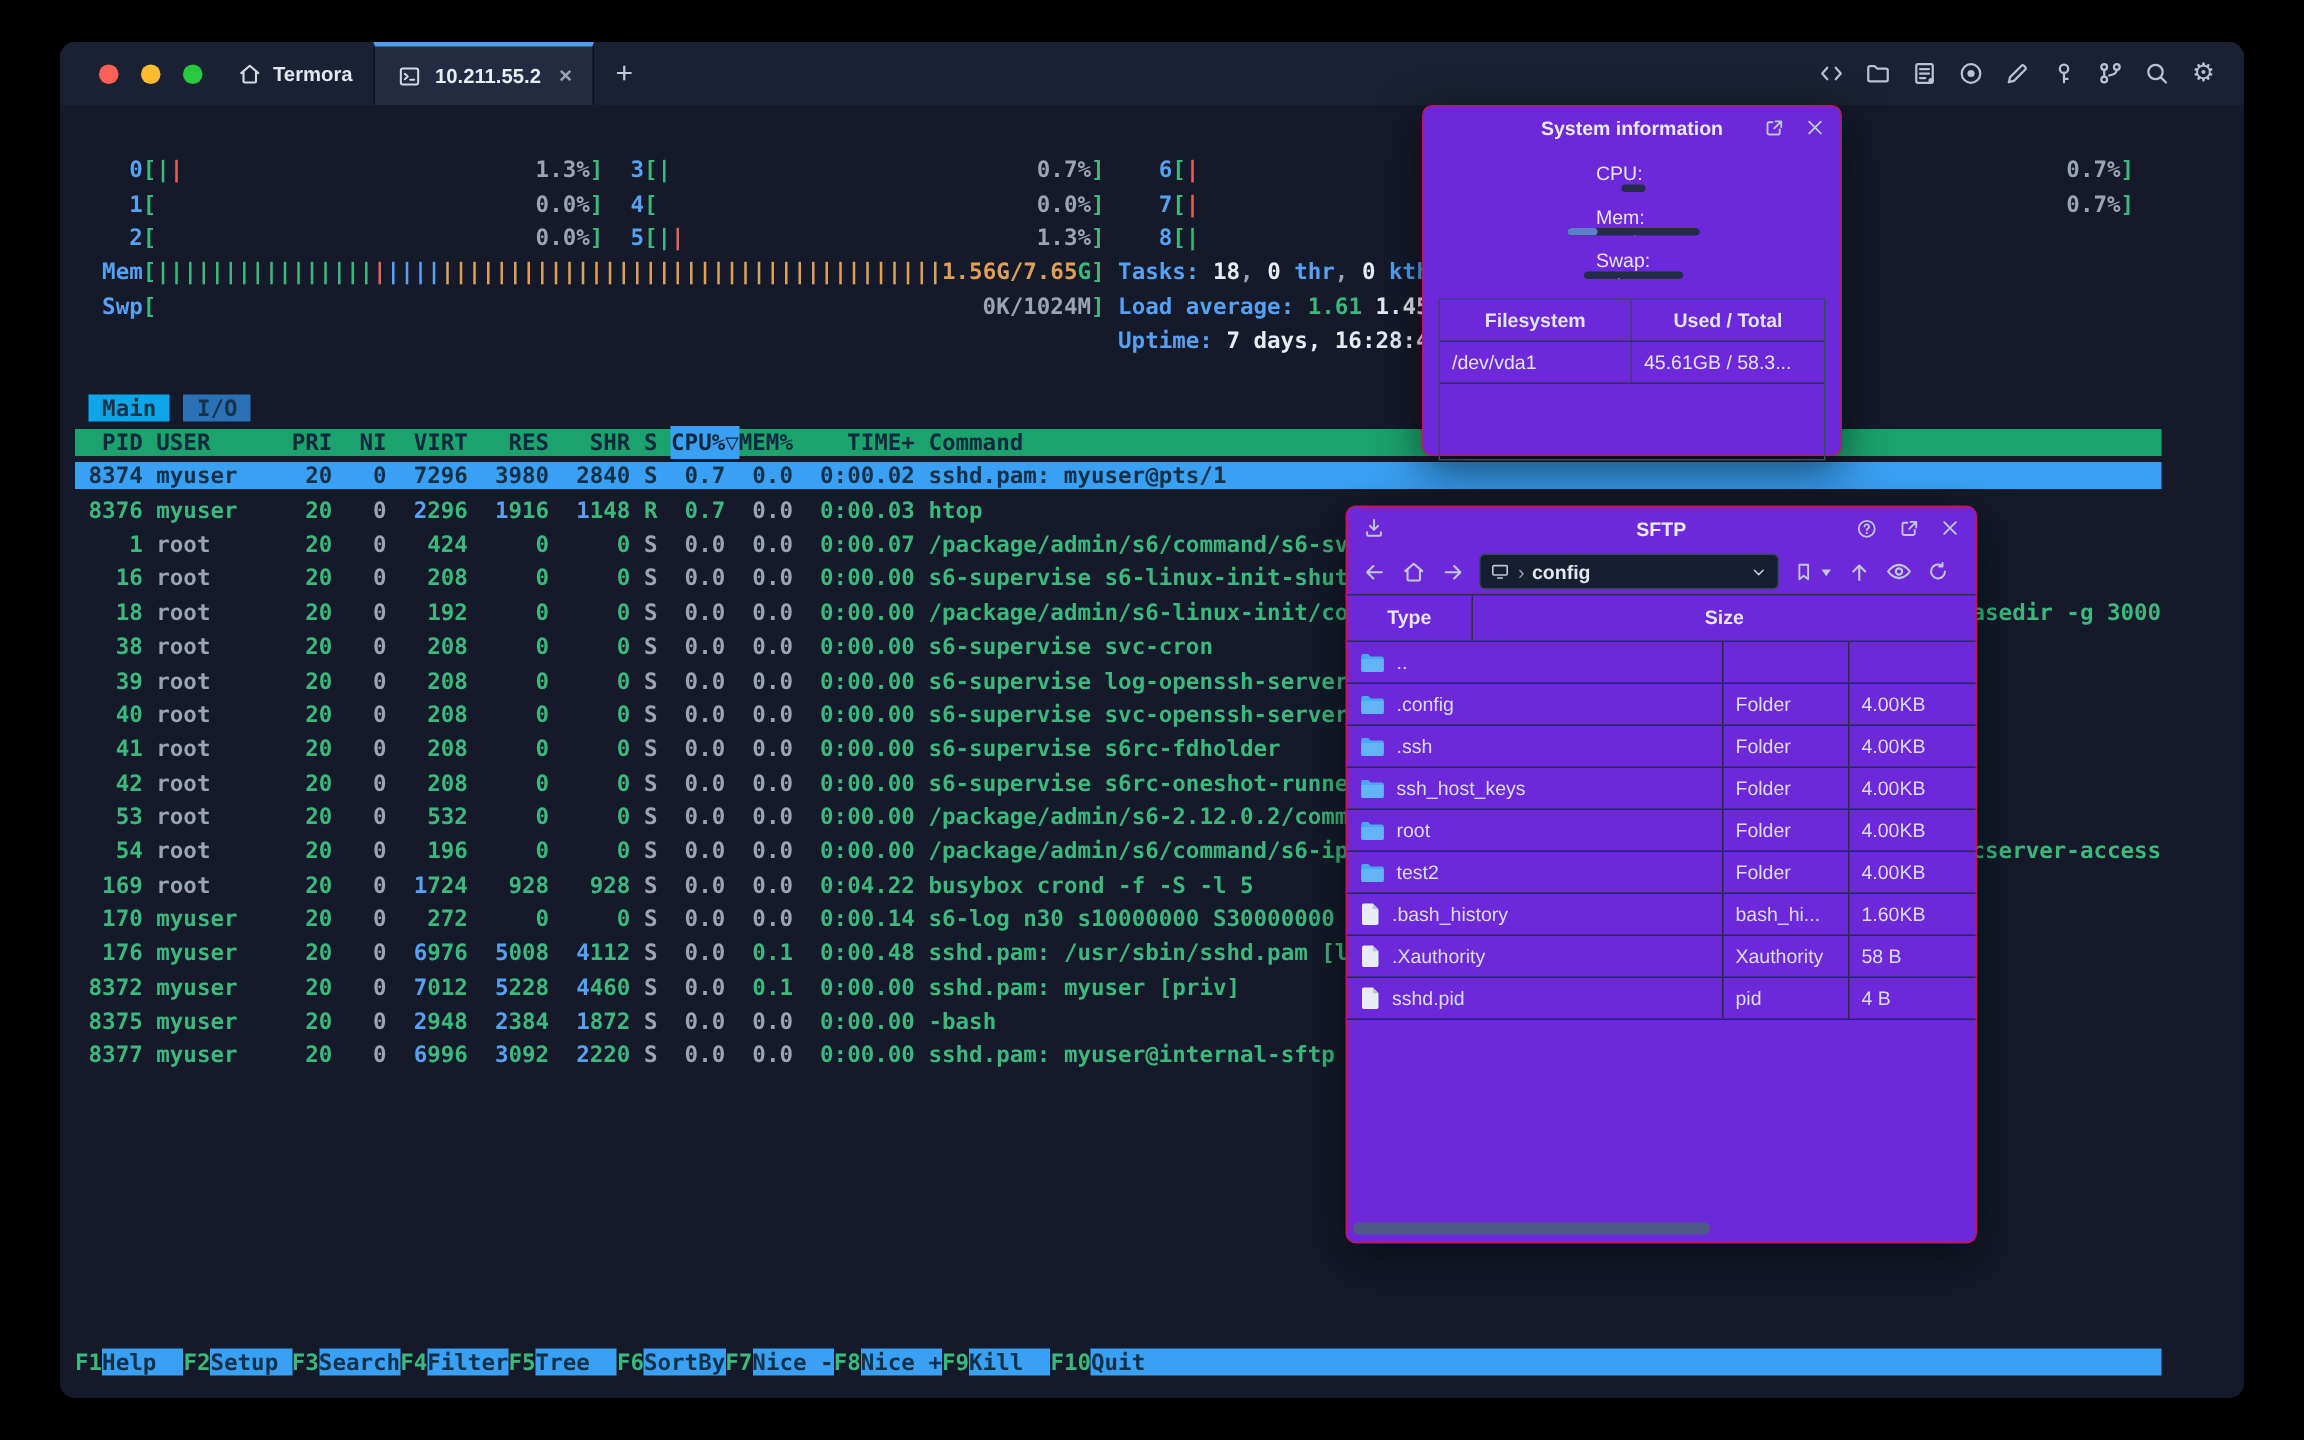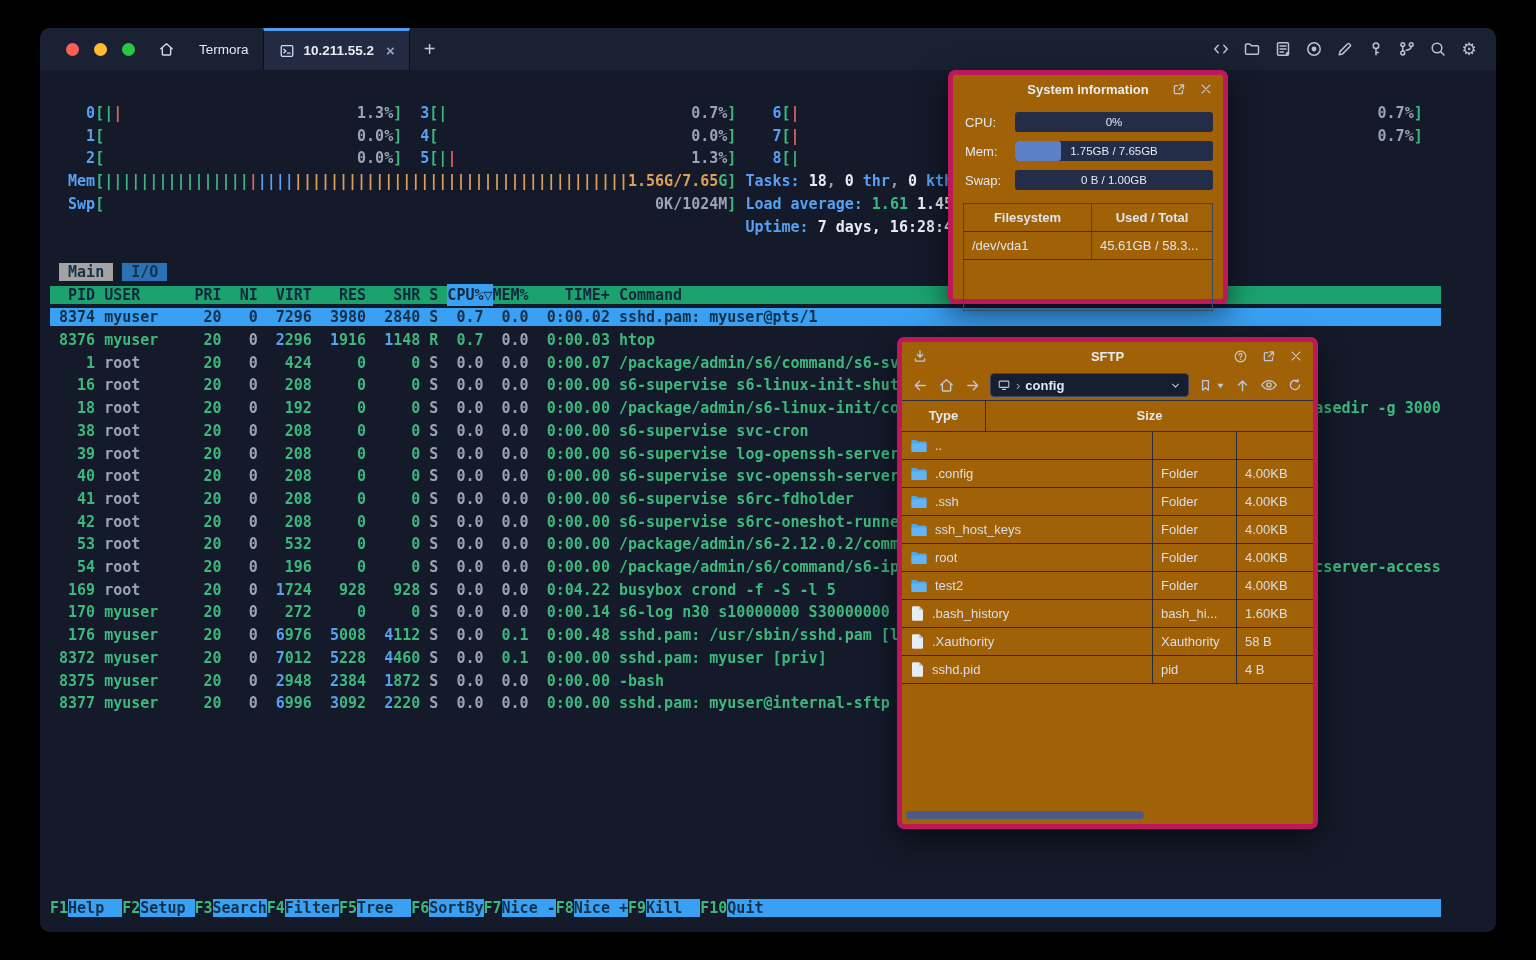--- a/index.html
+++ b/index.html
@@ -5,56 +5,56 @@
   html,body{margin:0;padding:0;background:#000;width:1536px;height:960px;overflow:hidden;
     font-family:"Liberation Sans",sans-serif;}
   .window{position:absolute;left:40px;top:28px;width:1456px;height:904px;background:#141a2a;
     border-radius:10px;overflow:hidden;}
   
   .tabbar{position:relative;height:42px;background:#1a2132;display:flex;align-items:center;
     border-bottom:1px solid #0c101d;}
   .traffic{display:flex;gap:15px;padding-left:26px;align-items:center;}
   .tl-dot{width:13px;height:13px;border-radius:50%;display:inline-block;}
   .tl-red{background:#ff5f57}.tl-yellow{background:#febc2e}.tl-green{background:#28c840}
-  .appname{display:flex;align-items:center;gap:24px;margin-left:22px;color:#e3e7f0;
-    font-size:13.5px;font-weight:normal;}
+  .appname{display:flex;align-items:center;gap:7px;margin-left:22px;color:#e3e7f0;
+    font-size:13.5px;font-weight:bold;}
   .tab{margin-left:14px;height:42px;display:flex;align-items:center;gap:8px;padding:0 14px;
     background:#222b41;border-top:3px solid #4f9cf0;border-left:1px solid #0c101d;
     border-right:1px solid #0c101d;color:#e8ecf4;font-size:13.5px;font-weight:bold;
     box-sizing:border-box;}
   .closex{color:#9aa2b5;font-size:15px;margin-left:4px;cursor:default;}
   .newtab{color:#c3cad9;font-size:20px;font-weight:300;padding:0 14px;}
   .spacer{flex:1}
   .winicons{display:flex;align-items:center;gap:13px;padding-right:18px;}
   .wicon{width:18px;height:18px;display:flex;align-items:center;justify-content:center;color:#bac1d2;}
   svg{display:block}
   
   .terminal{position:absolute;left:0;right:0;top:42px;bottom:0;background:#141a2a;overflow:hidden;}
   #term{position:absolute;left:10px;top:32px;white-space:pre;
     font-family:"DejaVu Sans Mono",monospace;font-size:15px;font-weight:700;color:#c6ccd8;}
   .tl{height:22.71px;line-height:22.71px;}
   .t-g{color:#3db87d}.t-b{color:#57a0f2}.t-c{color:#57a0f2}.t-r{color:#e0635e}
   .t-o{color:#dfa055}.t-w{color:#e6ebf5}.t-d{color:#9ba3b4}
-  .tab-main{background:#a3a3a3;color:#14324a}
+  .tab-main{background:#0ea5e9;color:#14324a}
   .tab-io{background:#2a72b5;color:#14324a}
   .hrow{background:#1ba26d;color:#10283d}
   .hsort{background:#39a0f3;display:inline-block;width:5ch;height:22.71px;vertical-align:top;
     color:#10283d;overflow:hidden}
   .selrow{background:#39a0f3;color:#123149}
   .fk{background:#39a0f3;color:#123149}
   
-  .panel{position:absolute;background:#a16207;border:5px solid #be185d;border-radius:7px;
+  .panel{position:absolute;background:#6d28d9;border:1px solid #be185d;border-radius:7px;
     box-shadow:0 10px 30px rgba(0,0,0,.55);box-sizing:border-box;color:#dfe4ee;}
   .ptitle{height:28px;display:flex;align-items:center;justify-content:center;position:relative;
     font-size:13px;font-weight:bold;color:#e8ebf2;}
   .ptitle .picons{position:absolute;right:10px;top:0;height:100%;display:flex;align-items:center;gap:13px;}
   .picon{color:#c0c7d6;display:flex;align-items:center;justify-content:center;}
   
   #sysinfo{left:908px;top:42px;width:280px;height:234px;}
-  .srow{display:flex;align-items:center;height:20px;margin:9px 10px 0 12px;}
+  .srow{display:flex;align-items:center;height:20px;margin:9px 10px 0 12px;flex-direction:column;}
   .slabel{width:50px;font-size:13px;color:#e3e7f0;}
   .sbar{position:relative;flex:1;height:20px;background:#232d48;border-radius:3px;overflow:hidden;}
   .sbar .fill{position:absolute;left:0;top:0;bottom:0;background:#5b80c8;border-radius:3px;}
   .sbar .btext{position:relative;display:block;text-align:center;font-size:11.5px;line-height:20px;
     color:#e6eaf3;}
   .fstable{margin:13px 10px 0 10px;border:1px solid #3b4763;height:106px;font-size:13px;}
   .fsrow{display:flex;height:27px;line-height:27px;border-bottom:1px solid #2c3550;}
   .fsrow .c1{width:128px;border-right:1px solid #3b4763;padding-left:8px;box-sizing:border-box;}
   .fsrow .c2{flex:1;padding-left:8px;white-space:nowrap;overflow:hidden;}
   .fsrow.hd{text-align:center;font-weight:bold;}

